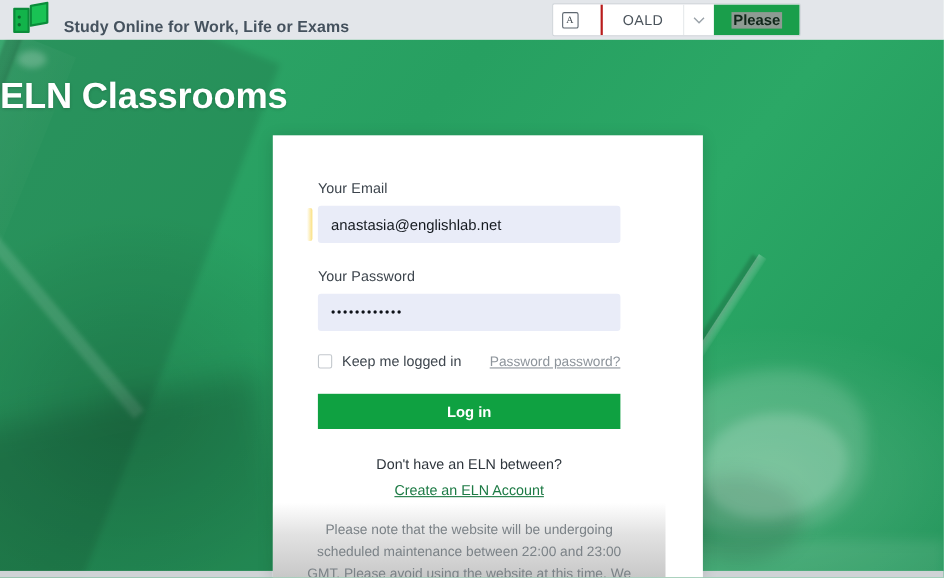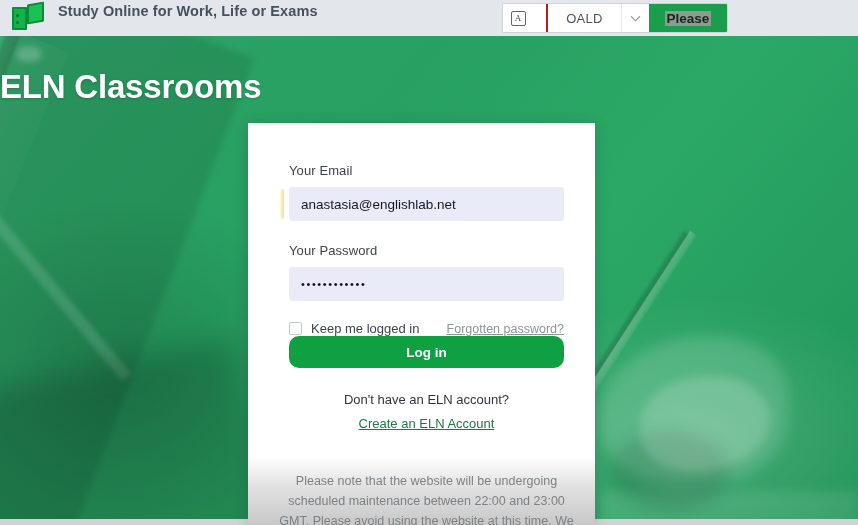--- a/index.html
+++ b/index.html
@@ -18,21 +18,21 @@
 
   
   .topbar {
     position: absolute; top: 0; left: 0;
     width: 858px; height: 36px;
     background: #e3e6ea;
     display: flex; align-items: center;
     z-index: 40;
   }
   .brand {
-    display: flex; align-items: flex-start;
+    display: flex; align-items: flex-end;
     margin-left: 10px;
     gap: 12px;
   }
   .logo-mark {
     position: relative;
     width: 36px; height: 30px;
     flex: 0 0 auto;
   }
   .logo-mark .book-l {
     position: absolute; left: 2px; top: 4px;
@@ -262,21 +262,21 @@
     color: #ffffff;
     letter-spacing: -.2px;
     text-shadow: 0 1px 3px rgba(0,0,0,0.18);
     z-index: 12;
   }
 
   
   .login-card {
     position: absolute;
     left: 248px; top: 87px;
-    width: 347px; height: 402px;
+    width: 391px; height: 402px;
     background: #ffffff;
     box-shadow: 0 2px 14px rgba(0,0,0,0.16);
     z-index: 14;
     overflow: hidden;
   }
   .card-inner { padding: 40px 41px 0 41px; }
 
   .field-label {
     font-size: 13px;
     color: #3c444c;
@@ -330,27 +330,28 @@
     color: #3d454d;
   }
   .forgot-link {
     font-size: 12.5px;
     color: #8d949b;
     text-decoration: underline;
     cursor: pointer;
   }
 
   .login-btn {
+    margin-top: 22px;
     width: 275px; height: 32px;
     background: #0fa141;
     border: none;
     color: #ffffff;
     font-size: 13.5px;
     font-weight: bold;
-    border-radius: 10px;
+    border-radius: 0;
     cursor: pointer;
     font-family: "Liberation Sans", sans-serif;
   }
 
   .signup-q {
     margin-top: 24px;
     width: 275px;
     text-align: center;
     font-size: 13px;
     color: #2e353c;
@@ -454,26 +455,26 @@
         <div class="gap-22"></div>
 
         <div class="field-label">Your Password</div>
         <input class="text-input pw-input" type="text" value="••••••••••••" style="">
 
         <div class="options-row">
           <div class="keep-logged">
             <div class="checkbox"></div>
             <div class="keep-label">Keep me logged in</div>
           </div>
-          <div class="forgot-link">Forgotten password?</div>
+          <div class="forgot-link">Password password?</div>
         </div>
 
         <button class="login-btn">Log in</button>
 
-        <div class="signup-q">Don't have an ELN account?</div>
+        <div class="signup-q">Don't have an ELN between?</div>
         <div class="signup-link">Create an ELN Account</div>
       </div>
 
       <div class="notice-band">
         <div class="notice-text">Please note that the website will be undergoing scheduled maintenance between 22:00 and 23:00 GMT. Please avoid using the website at this time. We</div>
       </div>
     </div>
   </div>
 
   <div class="footer-strip"></div>

